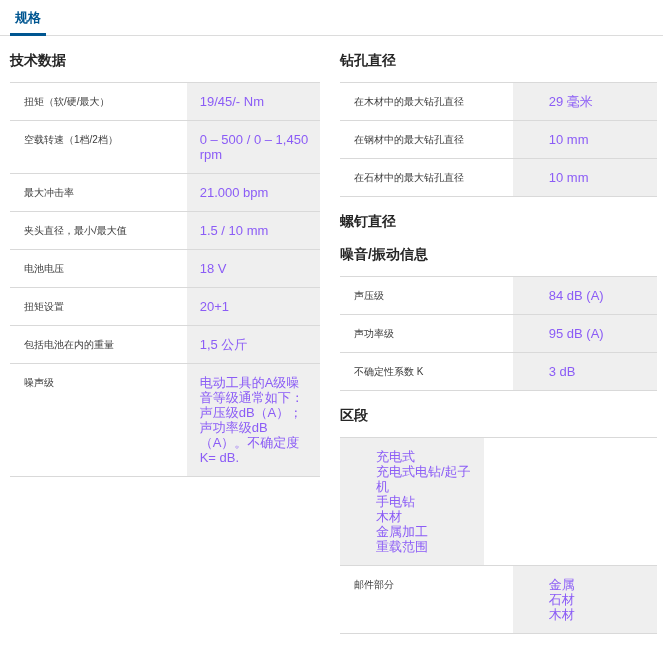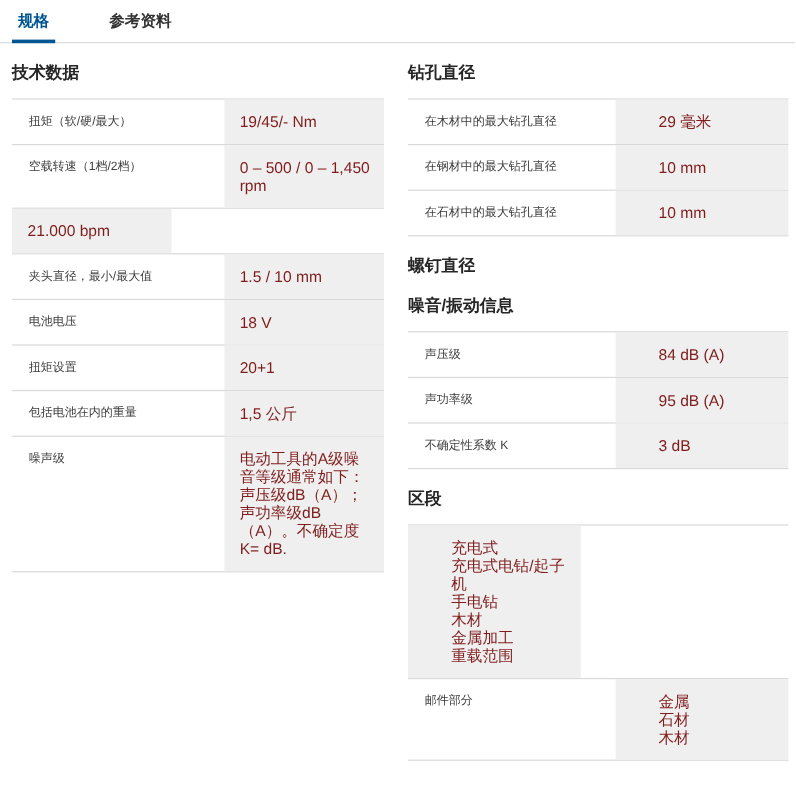--- a/index.html
+++ b/index.html
@@ -67,52 +67,52 @@
     font-size: 10px;
     line-height: 15px;
     padding: 11px 10px 11px 14px;
     color: #3c3c3c;
   }
   .spec-value {
     font-size: 13px;
     line-height: 15px;
     padding: 11px 10px 11px 13px;
     background: #efefef;
-    color: #7f1d1d;
+    color: #8b5cf6;
     white-space: pre-line;
   }
   .col-left  .spec-label { width: 57%; }
   .col-left  .spec-value { width: 43%; }
   .col-right .spec-label { width: 54.5%; }
   .col-right .spec-value { width: 45.5%; padding-left: 36px; }
 </style>
 </head>
 <body>
 
 <div class="page">
 
   <div class="tabbar">
     <div class="tab active">规格</div>
-    <div class="tab">参考资料</div>
   </div>
 
   <div class="content">
     <div class="col col-left">
         <div class="section-block">
           <div class="section-title">技术数据</div>
           <div class="spec-table">
             <div class="spec-row">
               <div class="spec-label">扭矩（软/硬/最大）</div>
               <div class="spec-value">19/45/- Nm</div>
             </div>
             <div class="spec-row">
               <div class="spec-label">空载转速（1档/2档）</div>
               <div class="spec-value">0 – 500 / 0 – 1,450 rpm</div>
             </div>
             <div class="spec-row">
+              <div class="spec-label">最大冲击率</div>
               <div class="spec-value">21.000 bpm</div>
             </div>
             <div class="spec-row">
               <div class="spec-label">夹头直径，最小/最大值</div>
               <div class="spec-value">1.5 / 10 mm</div>
             </div>
             <div class="spec-row">
               <div class="spec-label">电池电压</div>
               <div class="spec-value">18 V</div>
             </div>

